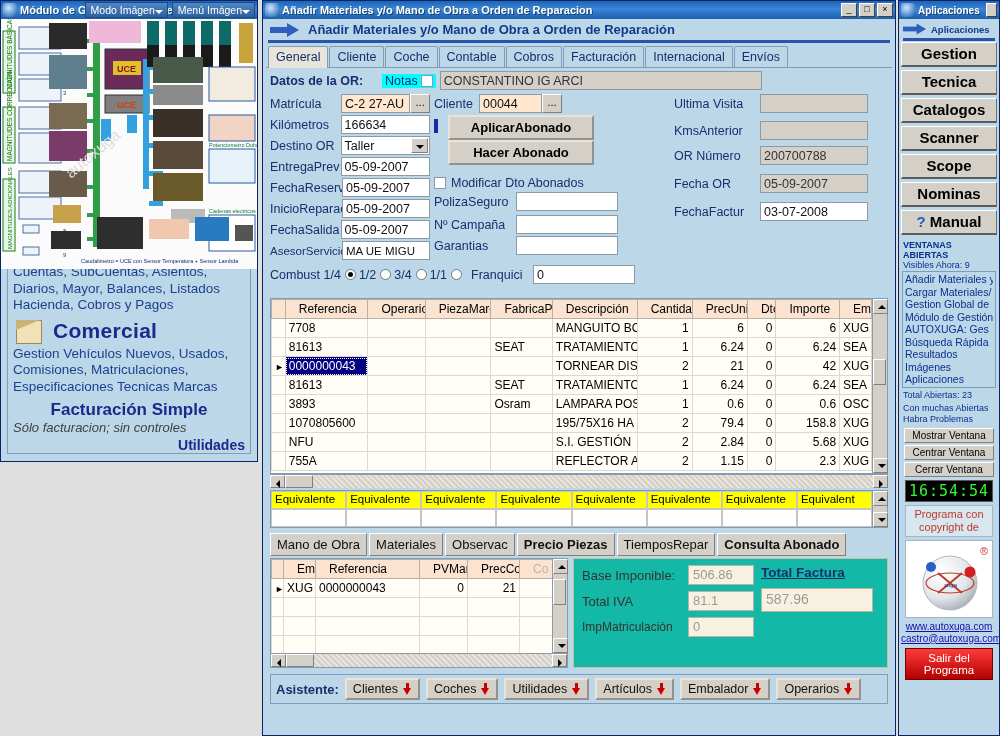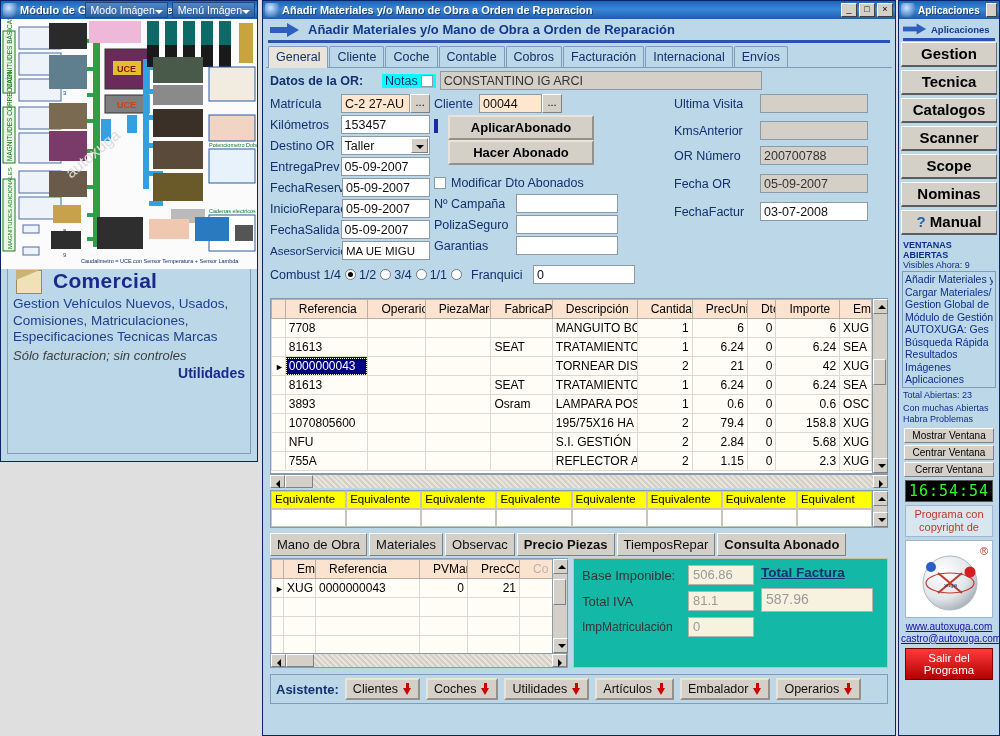--- a/index.html
+++ b/index.html
@@ -291,27 +291,29 @@
         <div class="sec">
           <div class="ic ic-gears"></div>
           <h2>Recambios</h2>
         </div>
         <div class="desc">Ventas y Compras Contado, Crédito, Pedidos,  Gestion Artículos, Proveedores</div>
 
         <div class="sec">
           <div class="ic ic-money"></div>
           <h2>Contabilidad</h2>
         </div>
+        <div class="desc">Cuentas, SubCuentas, Asientos, Diarios, Mayor, Balances, Listados Hacienda, Cobros y Pagos</div>
 
         <div class="sec">
           <div class="ic ic-folder"></div>
           <h2>Comercial</h2>
         </div>
         <div class="desc">Gestion Vehículos Nuevos, Usados, Comisiones, Matriculaciones, Especificaciones Tecnicas Marcas</div>
 
+        <div class="fact">Facturación Simple</div>
         <div class="fact-sub">Sólo facturacion; sin controles</div>
         <div class="utilid">Utilidades</div>
       </div>
     </div>
   </div>
 
   <div id="wImagenes">
     <div class="img-bar">
       <div class="lbl">Imágenes</div>
       <div class="img-btn">Modo Imágen</div>
@@ -485,21 +487,21 @@
         <div style="display:flex;">
 
           <div style="width:160px;">
             <div class="row">
                 <div class="lab" style="width:72px;">Matrícula</div>
               <div class="inp peach" style="width:70px;">C-2  27-AU</div>
               <div class="btnmini">...</div>
               </div>
             <div class="row">
                 <div class="lab" style="width:72px;">Kilómetros</div>
-              <div class="inp" style="width:91px;">153457</div>
+              <div class="inp" style="width:91px;">166634</div>
               </div>
             <div class="row">
                 <div class="lab" style="width:72px;">Destino OR</div>
               <div class="inp combo" style="width:91px;">
                 <span>Taller</span>
                 <span class="arr"></span>
               </div>
               </div>
             <div class="row">
                 <div class="lab" style="width:72px;">EntregaPrev</div>
@@ -535,26 +537,26 @@
               </div>
               <div style="flex:1;">
                 <div class="btn3d" style="width:146px;text-align:center;">AplicarAbonado</div>
                 <div class="btn3d" style="width:146px;text-align:center;margin-bottom:4px;">Hacer Abonado</div>
               </div>
             </div>
             <div class="row" style="margin-top:7px;">
               <span class="chk"></span>
               <span class="lab" style="margin-left:5px;">Modificar Dto Abonados</span>
             </div>
+            <div class="row">
+                <div class="lab" style="width:82px;">PolizaSeguro</div>
+              <div class="inp" style="width:102px;"></div>
+              </div>
             <div class="row" style="margin-top:4px;">
                 <div class="lab" style="width:82px;">Nº Campaña</div>
-              <div class="inp" style="width:102px;"></div>
-              </div>
-            <div class="row">
-                <div class="lab" style="width:82px;">PolizaSeguro</div>
               <div class="inp" style="width:102px;"></div>
               </div>
             <div class="row">
                 <div class="lab" style="width:82px;">Garantias</div>
               <div class="inp" style="width:102px;"></div>
               </div>
           </div>
 
           <div style="width:205px;padding-left:4px;">
             <div class="row">

